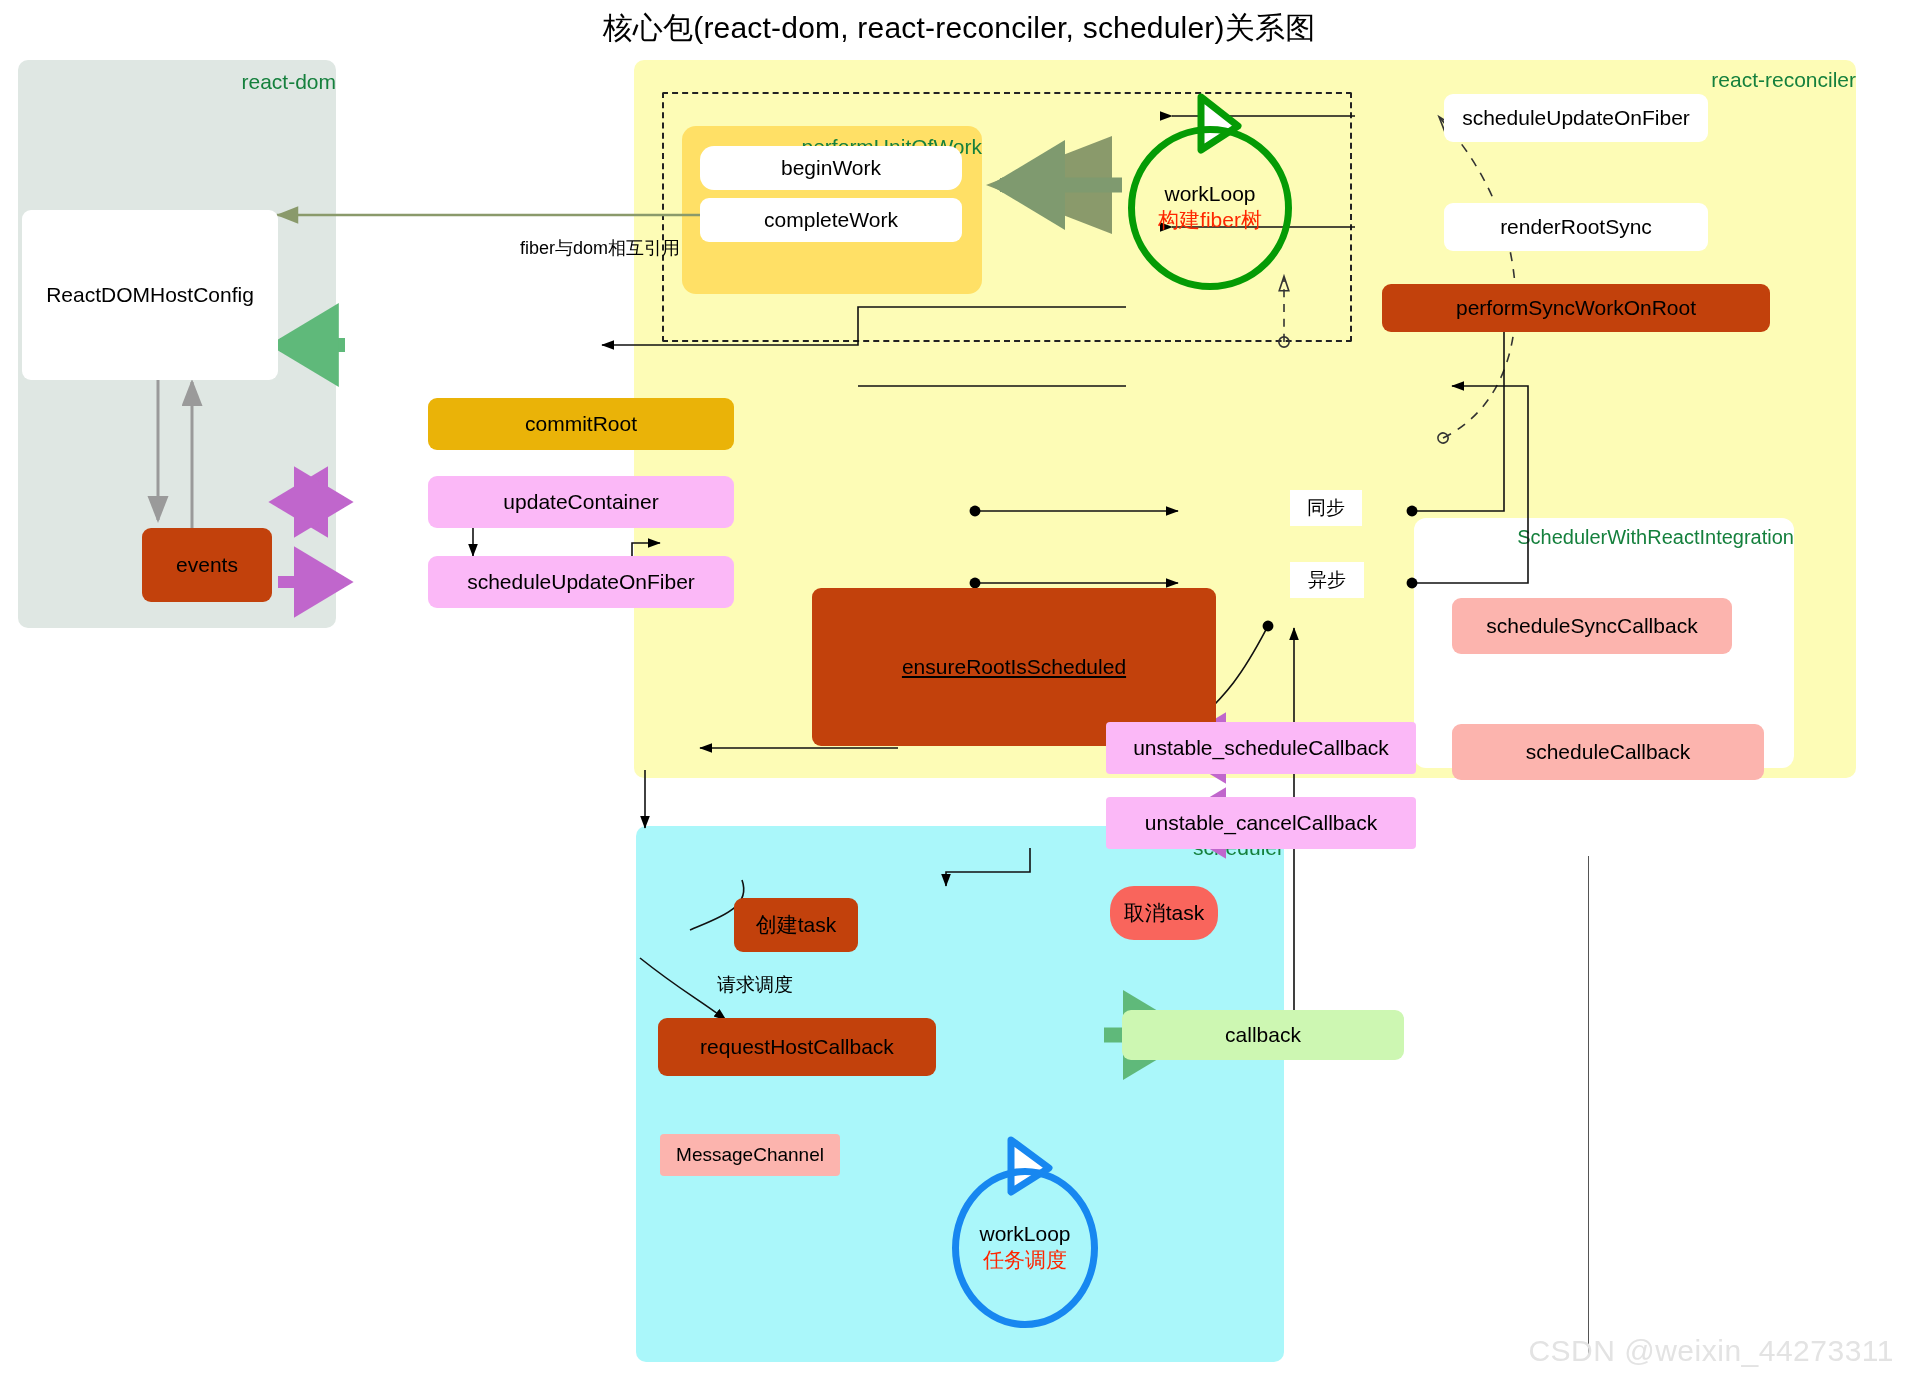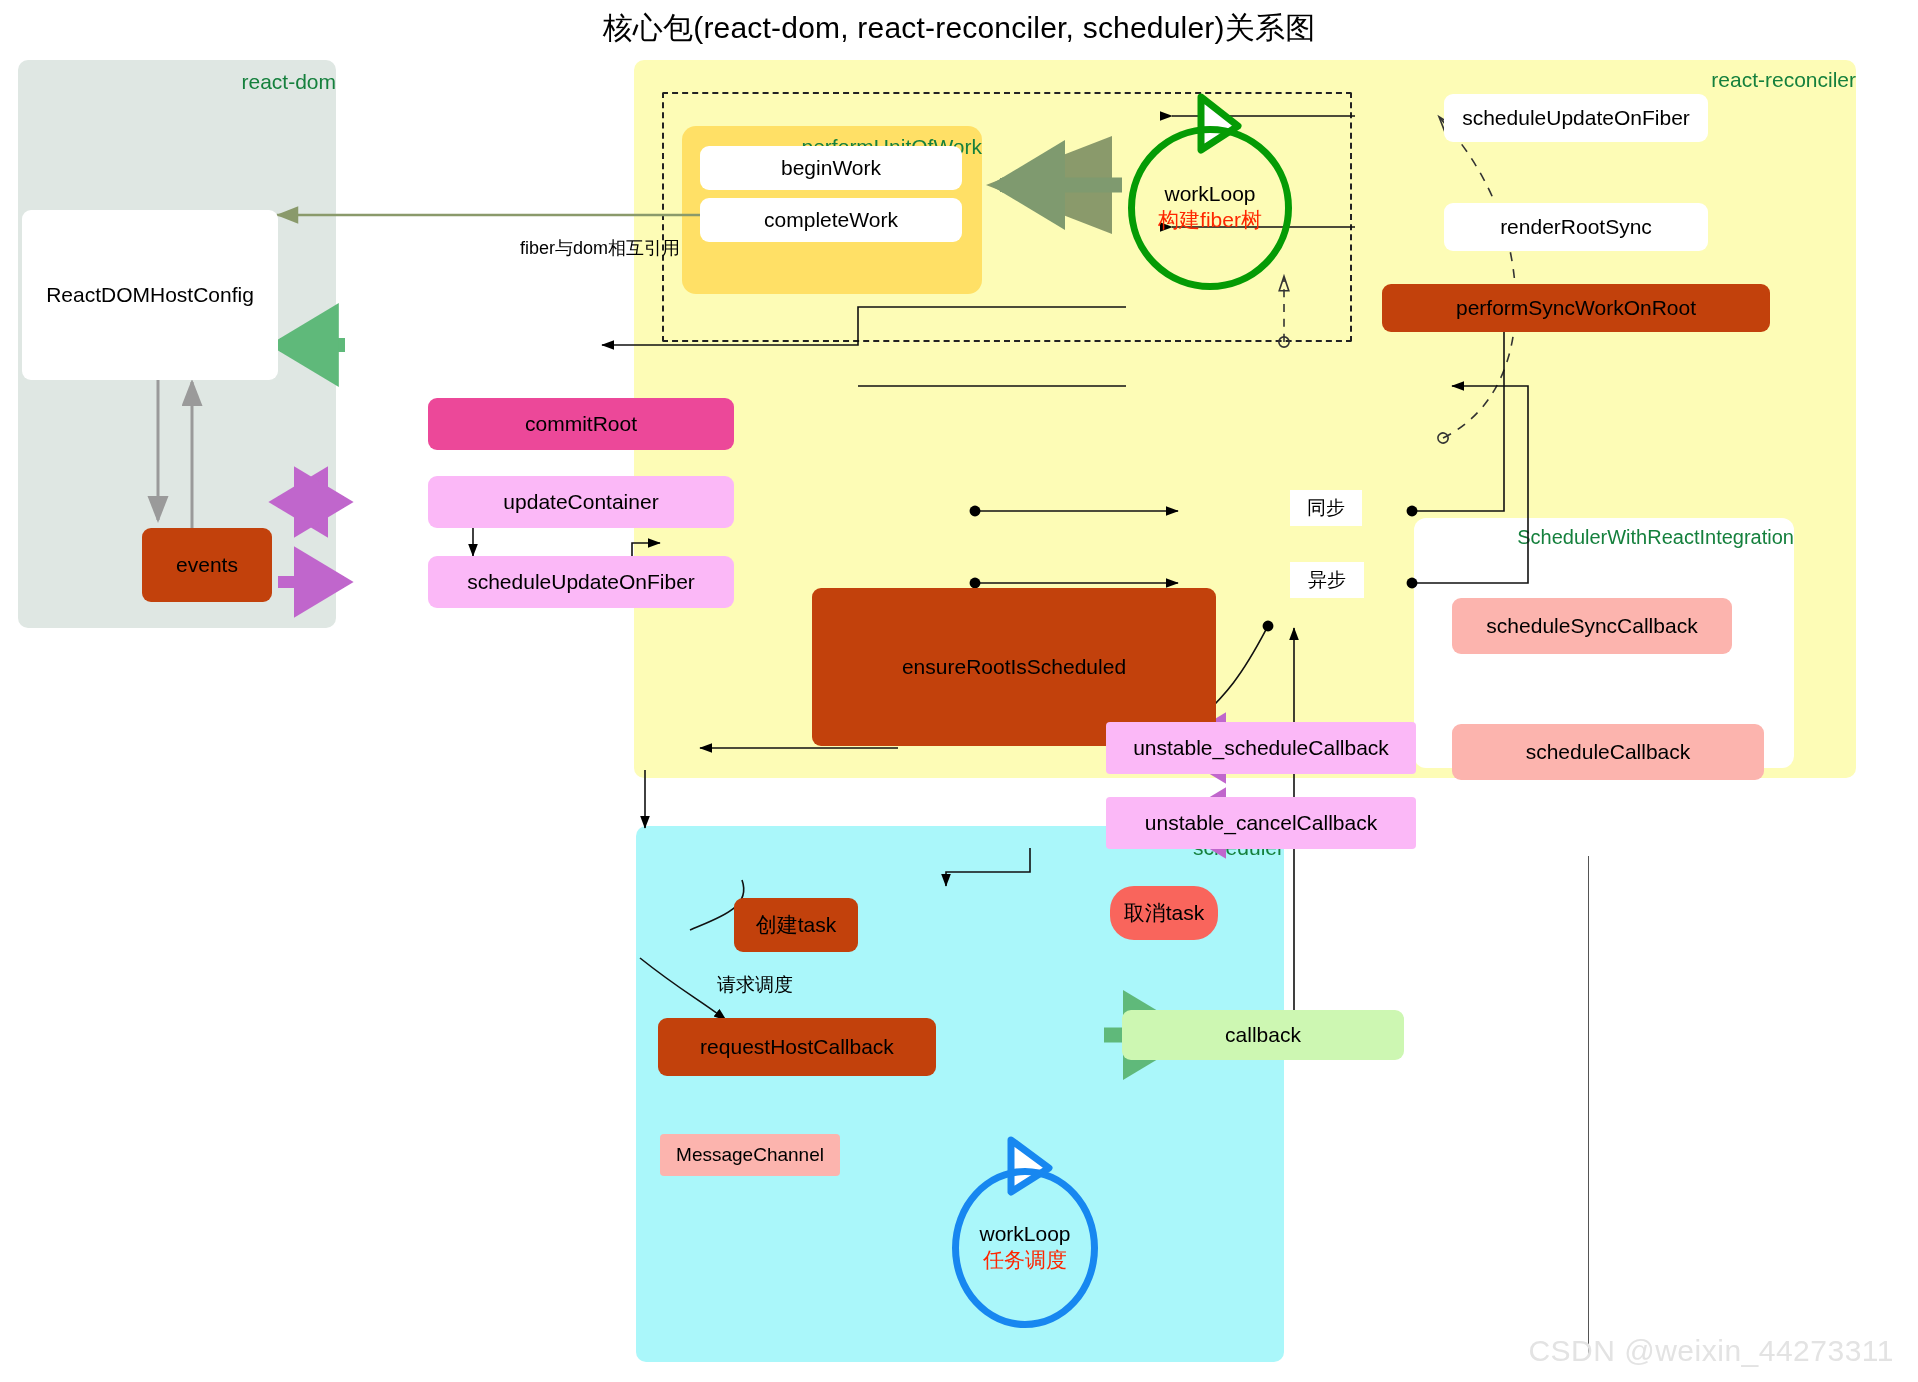--- a/index.html
+++ b/index.html
@@ -23,21 +23,21 @@
 
   .region-label{position:absolute;left:0;width:100%;text-align:right;font-size:21px;color:#15803d;}
 
   
   .node{display:flex;align-items:center;justify-content:center;text-align:center;
         font-size:21px;line-height:1.2;border-radius:9px;padding:2px 6px;}
   .node.sq{border-radius:4px;}
   .white{background:#ffffff;}
   .purple{background:#c2410c;}
   .magenta{background:#fbb8f7;}
-  .green{background:#ec4899;}
+  .green{background:#eab308;}
   .salmon{background:#fcb4ae;}
   .red{background:#f9655c;}
   .lgreen{background:#cdf7b2;}
 
   
   .loop{border-radius:50%;display:flex;flex-direction:column;align-items:center;
         justify-content:center;}
   .loop .l1{font-size:21px;color:#000;}
   .loop .l2{font-size:21px;color:#fe2600;}
   #loop-fiber{left:1128px;top:126px;width:164px;height:164px;border:7px solid #059b05;}
@@ -193,21 +193,21 @@
   </svg>
 
   <div class="abs node white" id="n-rdhc" style="left:22px;top:210px;width:256px;height:170px;">
     <span>ReactDOMHostConfig</span>
   </div>
 
   <div class="abs node purple" id="n-events" style="left:110px;top:528px;width:130px;height:74px;margin-left:32px;">
     <span>events</span>
   </div>
 
-  <div class="abs node white" id="n-beginwork" style="left:700px;top:146px;width:262px;height:44px;">
+  <div class="abs node white" id="n-beginwork" style="left:700px;top:146px;width:262px;height:44px;border-radius:14px;">
     <span>beginWork</span>
   </div>
   <div class="abs node white" id="n-completework" style="left:700px;top:198px;width:262px;height:44px;">
     <span>completeWork</span>
   </div>
 
   <div class="abs loop" id="loop-fiber">
     <div class="l1">workLoop</div>
     <div class="l2">构建fiber树</div>
   </div>
@@ -227,21 +227,21 @@
     <span>commitRoot</span>
   </div>
 
   <div class="abs node magenta" id="n-updatecontainer" style="left:428px;top:476px;width:306px;height:52px;">
     <span>updateContainer</span>
   </div>
   <div class="abs node magenta" id="n-suof" style="left:428px;top:556px;width:306px;height:52px;">
     <span>scheduleUpdateOnFiber</span>
   </div>
 
-  <div class="abs node purple" id="n-eris" style="left:812px;top:588px;width:404px;height:158px;">
+  <div class="abs node purple" id="n-eris" style="left:812px;top:588px;width:404px;height:158px;text-decoration:underline;">
     <span>ensureRootIsScheduled</span>
   </div>
 
   <div class="abs node salmon" id="n-ssc" style="left:1452px;top:598px;width:280px;height:56px;">
     <span>scheduleSyncCallback</span>
   </div>
   <div class="abs node salmon" id="n-sc" style="left:1452px;top:688px;width:312px;height:56px;margin-top:36px;">
     <span>scheduleCallback</span>
   </div>
 

